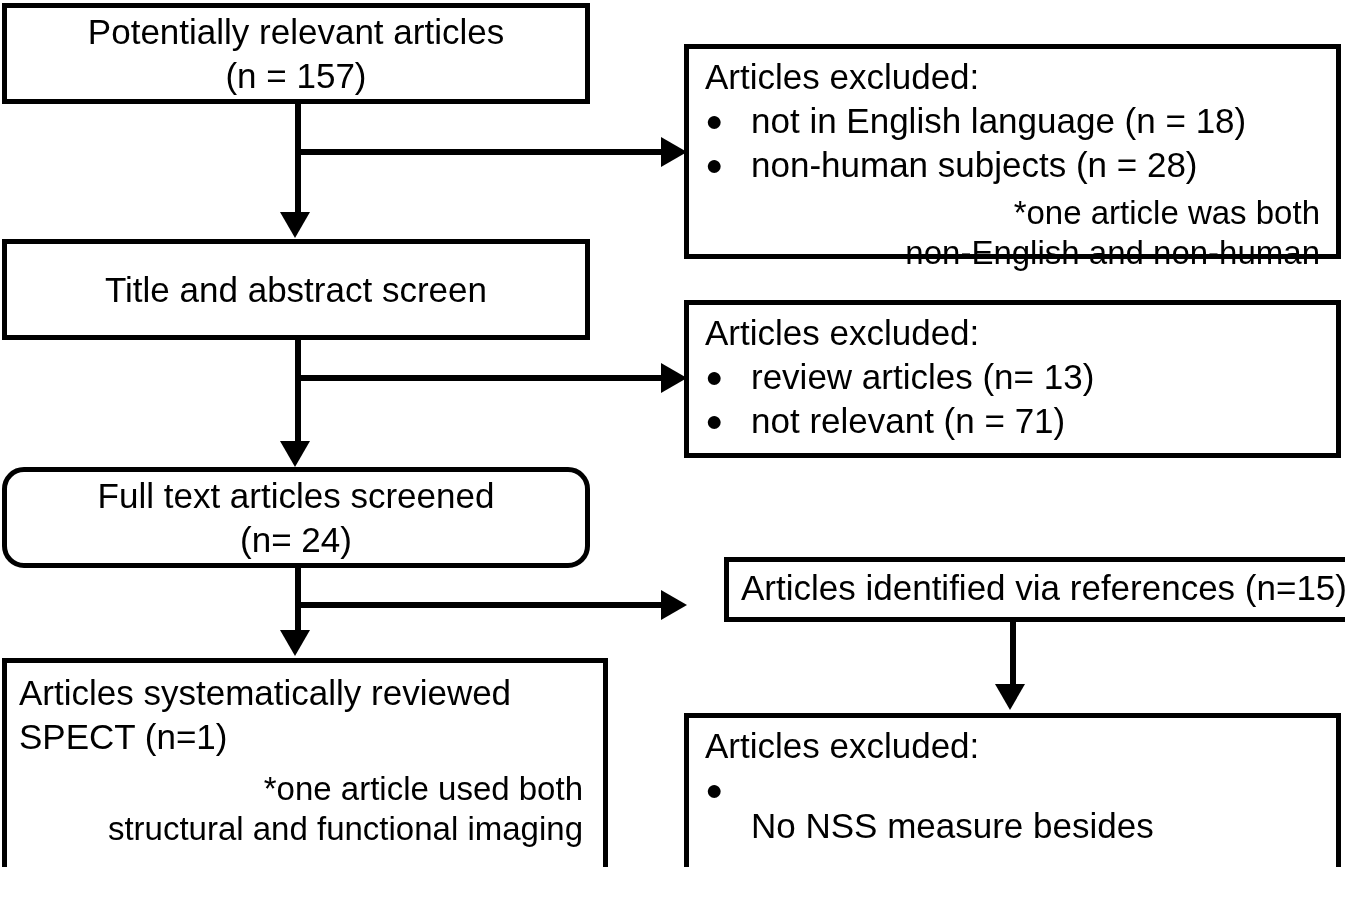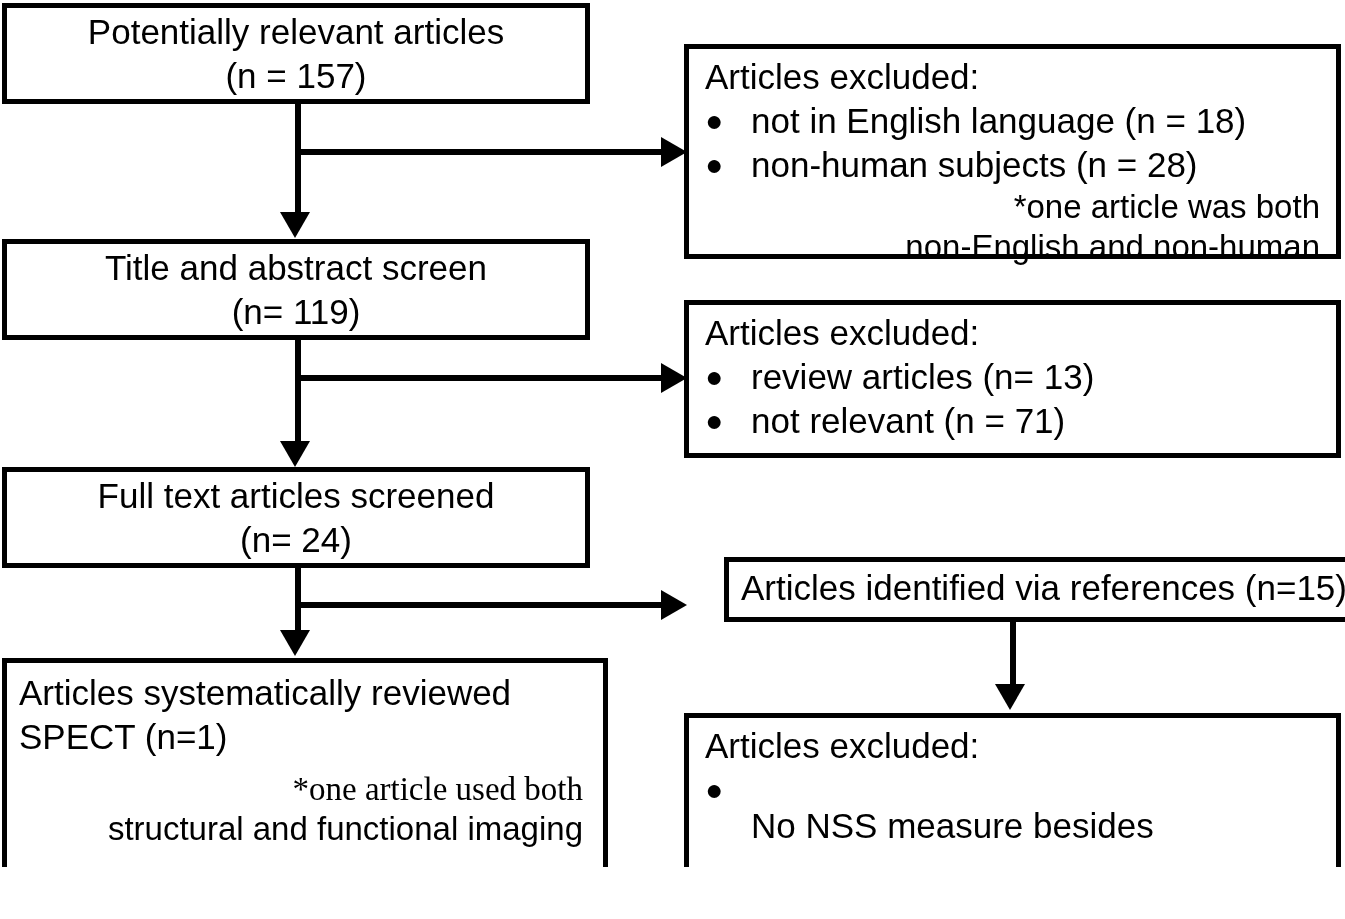--- a/index.html
+++ b/index.html
@@ -97,46 +97,45 @@
 
 <div id="canvas">
 
   <div class="box box-center" style="left:2px; top:3px; width:588px; height:101px;">
     <div class="tline">Potentially relevant articles</div>
     <div class="tline">(n = 157)</div>
   </div>
 
   <div class="box box-center" style="left:2px; top:239px; width:588px; height:101px;">
     <div class="tline">Title and abstract screen</div>
-    <div class="tline">(n= 119)</div>
   </div>
 
-  <div class="box box-center" style="left:2px; top:467px; width:588px; height:101px;">
+  <div class="box box-center" style="left:2px; top:467px; width:588px; height:101px;border-radius:22px;">
     <div class="tline">Full text articles screened</div>
     <div class="tline">(n= 24)</div>
   </div>
 
   <div class="box box-left" style="left:2px; top:658px; width:606px; height:258px; padding:8px 20px 0 12px;">
     <div class="tline">Articles systematically reviewed</div>
     <div class="tline">SPECT (n=1)</div>
-    <div class="note" style="margin-top:10px;font-family:Liberation Serif, serif;">*one article used both</div>
+    <div class="note" style="margin-top:10px;">*one article used both</div>
     <div class="note">structural and functional imaging</div>
   </div>
 
   <div class="box box-left" style="left:684px; top:44px; width:657px; height:215px; padding:6px 16px 0 16px;">
     <div class="tline">Articles excluded:</div>
     <div class="bullet-row">
       <span class="bullet-dot">●</span>
       <span class="bullet-text">not in English language (n = 18)</span>
     </div>
     <div class="bullet-row">
       <span class="bullet-dot">●</span>
       <span class="bullet-text">non-human subjects (n = 28)</span>
     </div>
-    <div class="note" style="">*one article was both</div>
+    <div class="note" style="margin-top:6px;">*one article was both</div>
     <div class="note">non-English and non-human</div>
   </div>
 
   <div class="box box-left" style="left:684px; top:300px; width:657px; height:158px; padding:6px 16px 0 16px;">
     <div class="tline">Articles excluded:</div>
     <div class="bullet-row">
       <span class="bullet-dot">●</span>
       <span class="bullet-text">review articles (n= 13)</span>
     </div>
     <div class="bullet-row">

